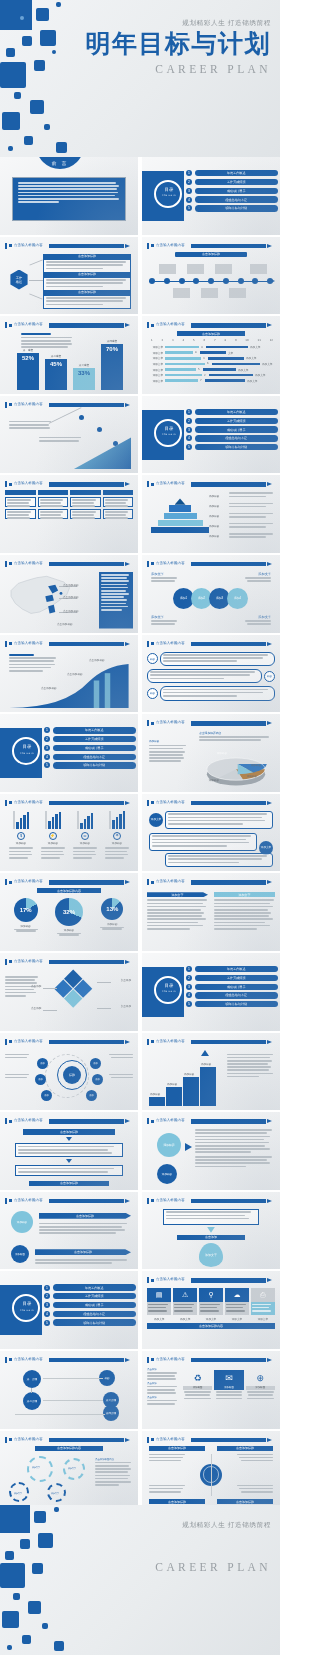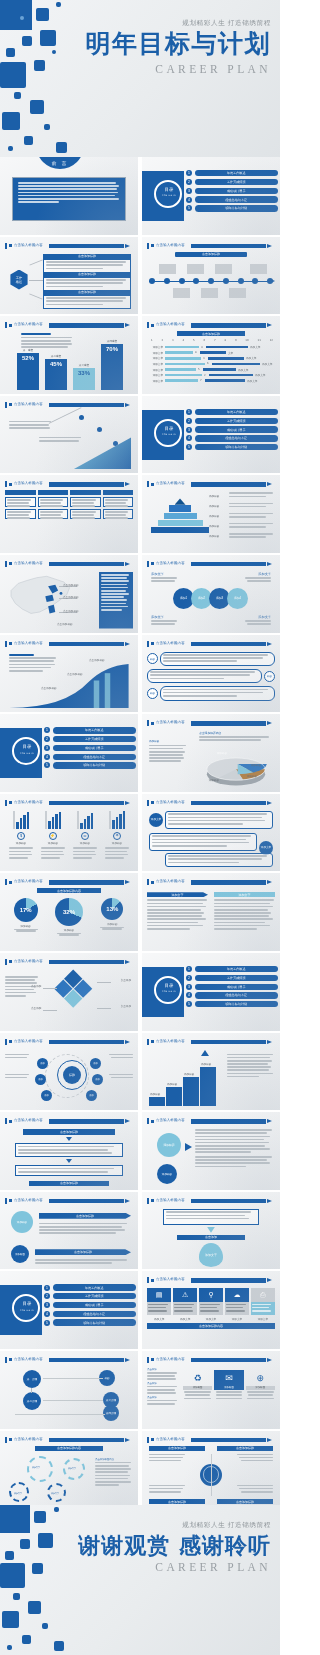--- a/index.html
+++ b/index.html
@@ -1495,17 +1495,16 @@
     <div class="sq r" style="left:32px;top:58px;width:11px;height:11px"></div>
     <div class="sq r" style="left:13px;top:88px;width:7px;height:7px"></div>
     <div class="sq r" style="left:28px;top:96px;width:13px;height:13px"></div>
     <div class="sq r" style="left:2px;top:106px;width:17px;height:17px"></div>
     <div class="sq r" style="left:42px;top:118px;width:6px;height:6px"></div>
     <div class="sq r" style="left:22px;top:130px;width:9px;height:9px"></div>
     <div class="sq r" style="left:7px;top:140px;width:5px;height:5px"></div>
     <div class="sq r" style="left:54px;top:136px;width:10px;height:10px"></div>
 
     <div class="cov-txt cov-sub" style="top:16px">规划精彩人生   打造锦绣前程</div>
-    <div class="cov-txt" style="top:26px;font-size:22px;font-weight:bold;color:#1B5FA8;letter-spacing:1px;font-family:'DejaVu Sans','Liberation Sans',sans-serif">谢谢观赏  感谢聆听</div>
     <div class="cov-txt cov-en" style="top:56px">CAREER PLAN</div>
   </div>
 
 </div>
 
 </body></html>

